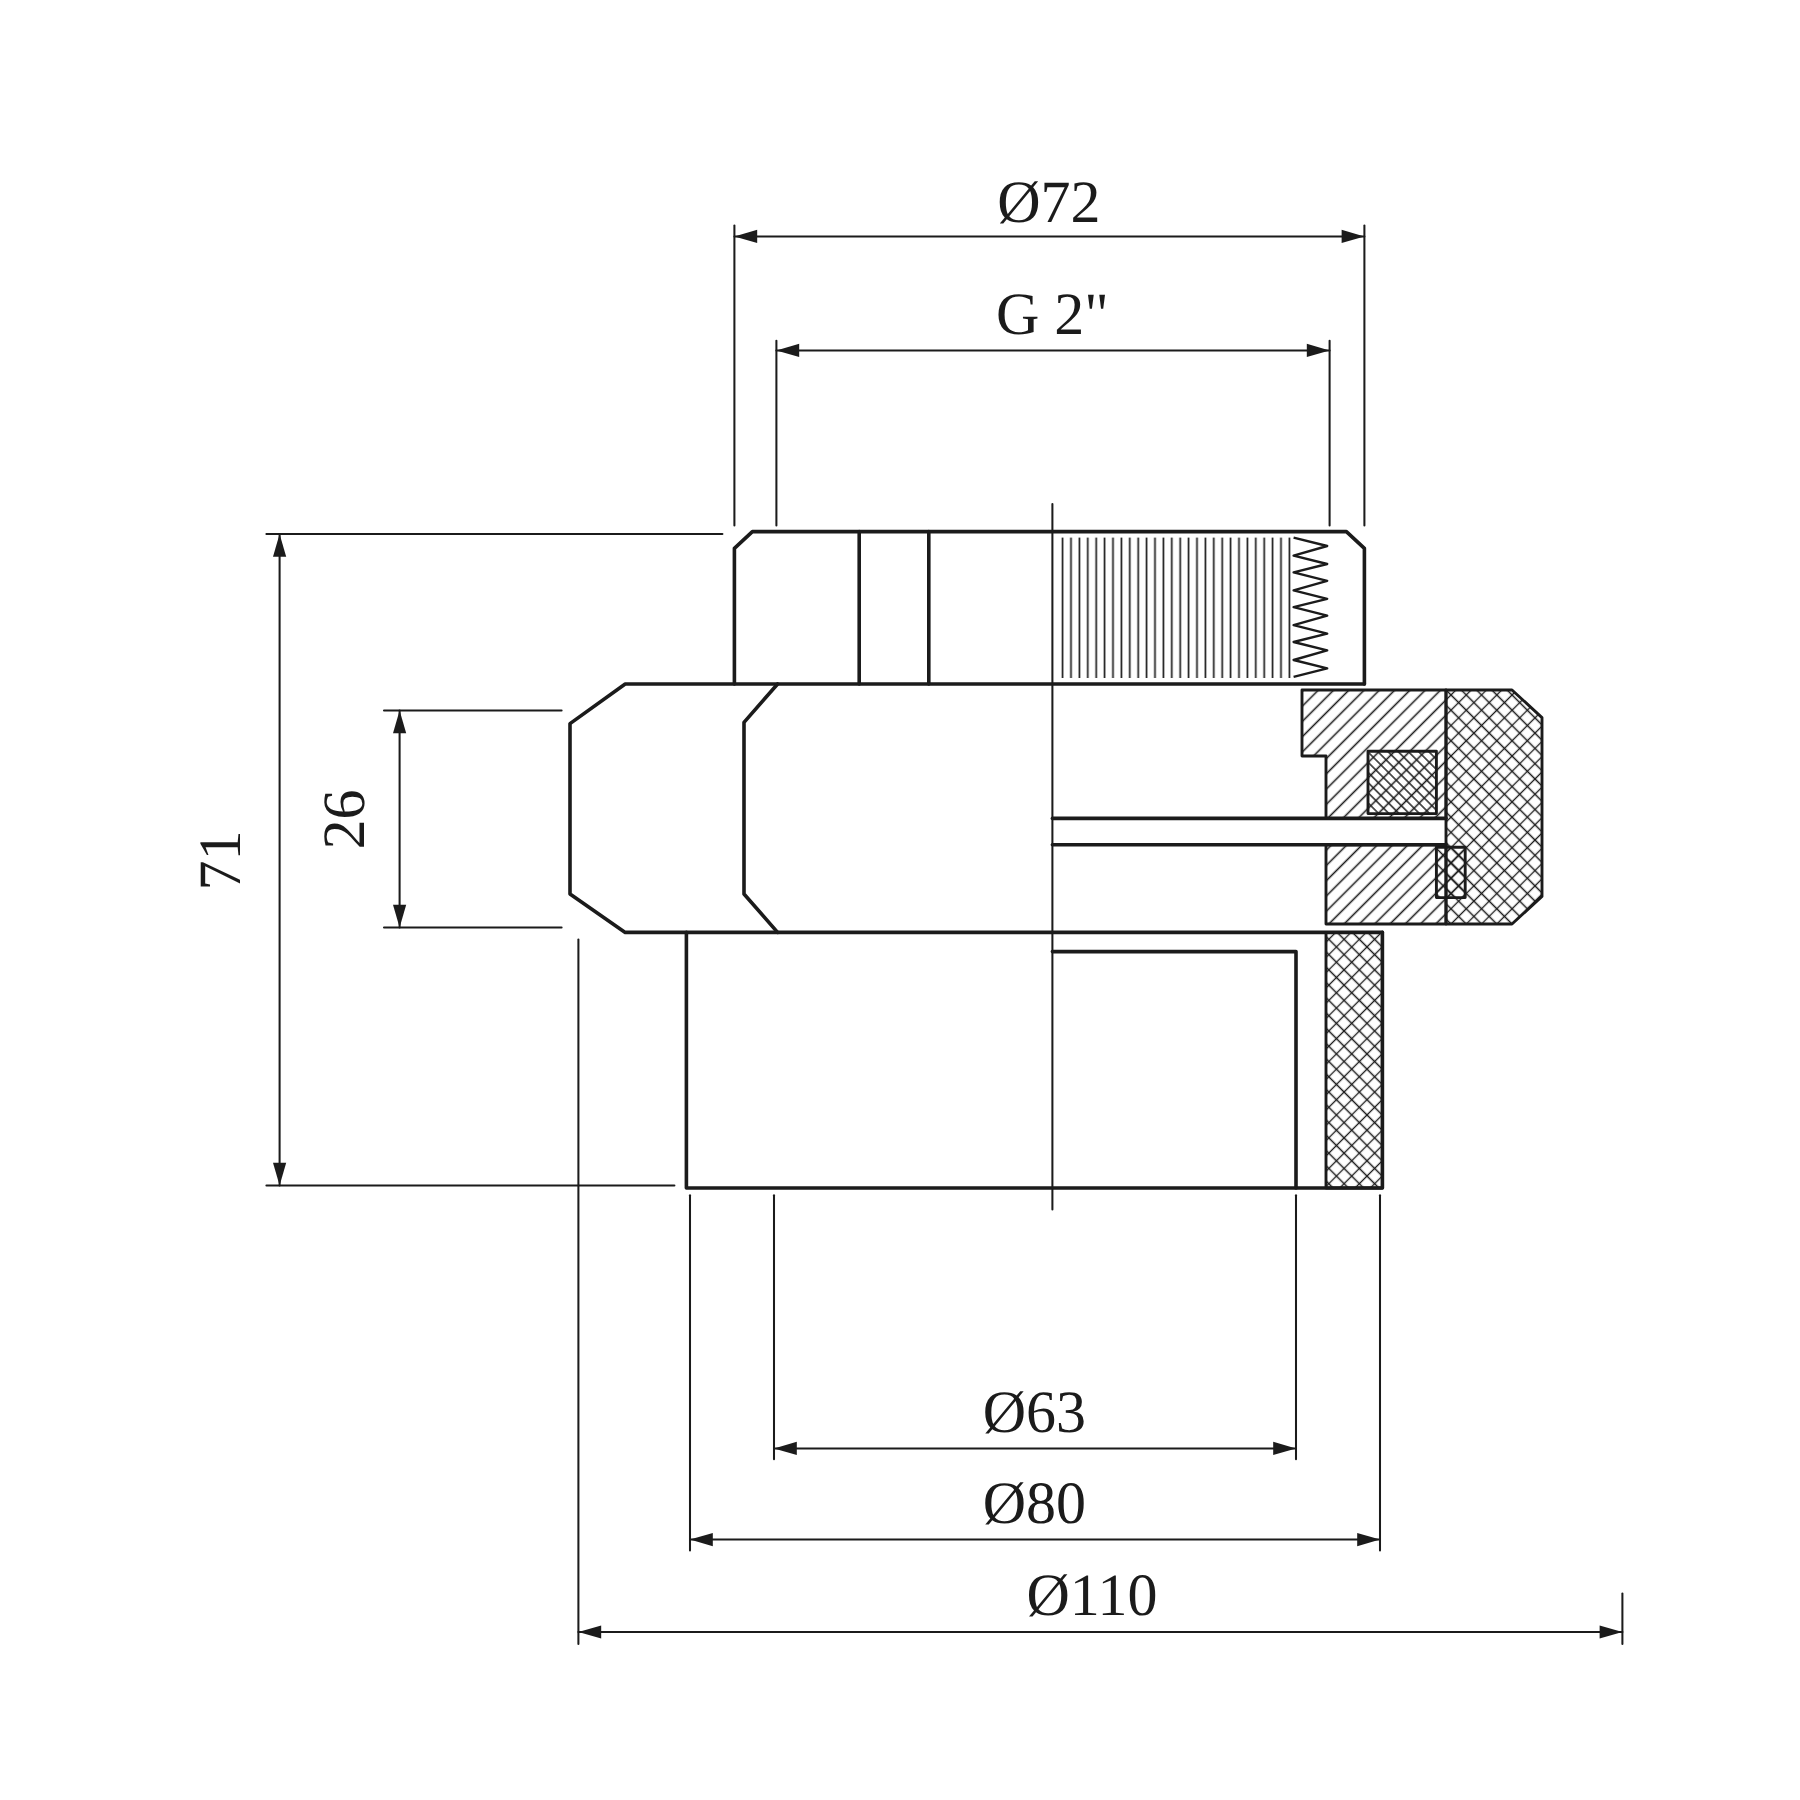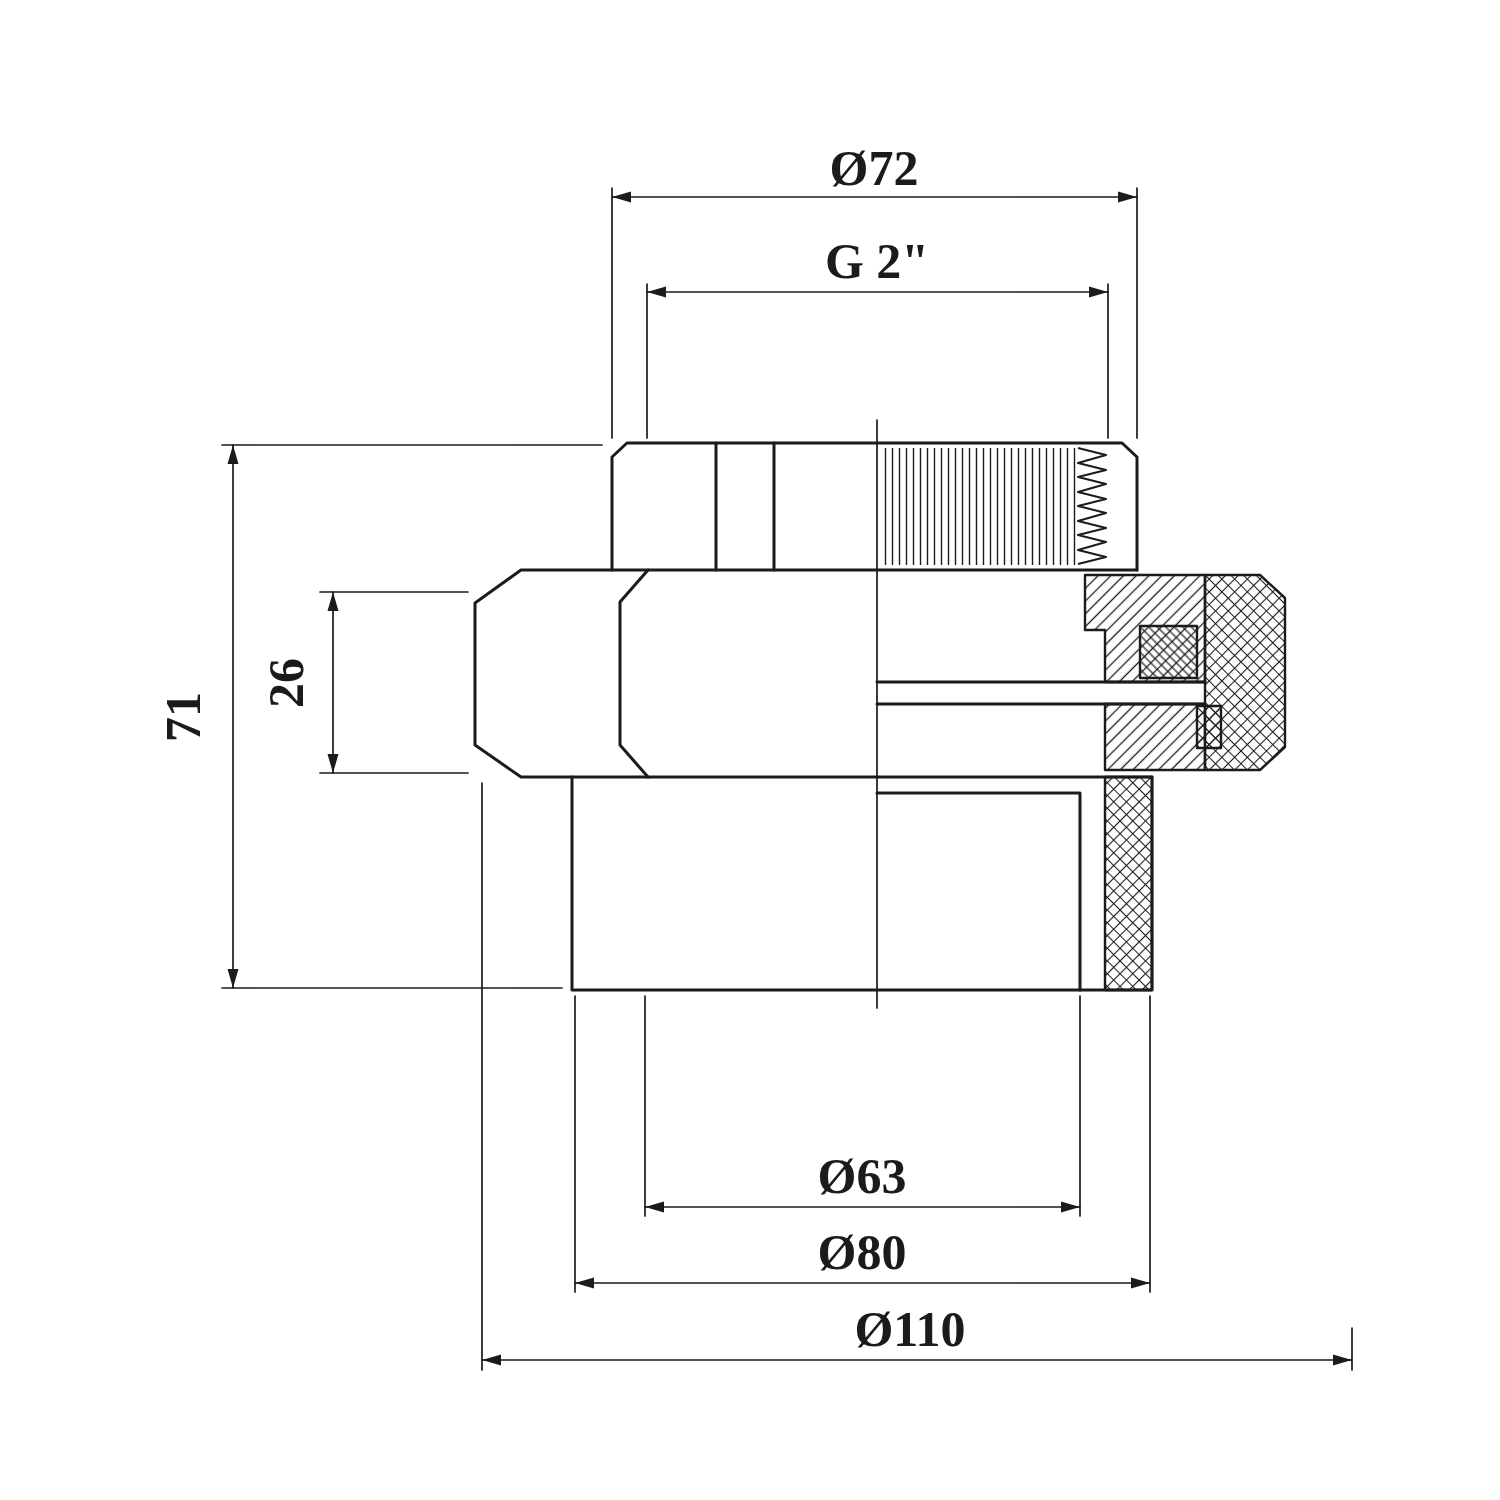--- a/index.html
+++ b/index.html
@@ -1,16 +1,16 @@
 <!DOCTYPE html>
 <html><head>
 <meta charset="utf-8">
 <style>
   html,body{margin:0;padding:0;background:#ffffff;}
-  .page{width:1500px;height:1500px;position:relative;background:#ffffff;font-weight:bold;}
+  .page{width:1500px;height:1500px;position:relative;background:#ffffff;}
   svg{display:block;}
   .outline{stroke:#1b1b1b;stroke-width:3;fill:none;stroke-linejoin:round;stroke-linecap:round;}
   .sect{stroke:#1b1b1b;stroke-width:2.4;stroke-linejoin:round;}
   .thin{stroke:#1b1b1b;stroke-width:1.7;fill:none;stroke-linecap:round;}
   .zig{stroke:#1b1b1b;stroke-width:2;fill:none;stroke-linejoin:round;}
   .arrow{fill:#1b1b1b;stroke:none;}
   .dimtext{font-family:"Liberation Serif","DejaVu Serif",serif;font-size:50px;fill:#1b1b1b;}
 </style>
 </head>
 <body>

